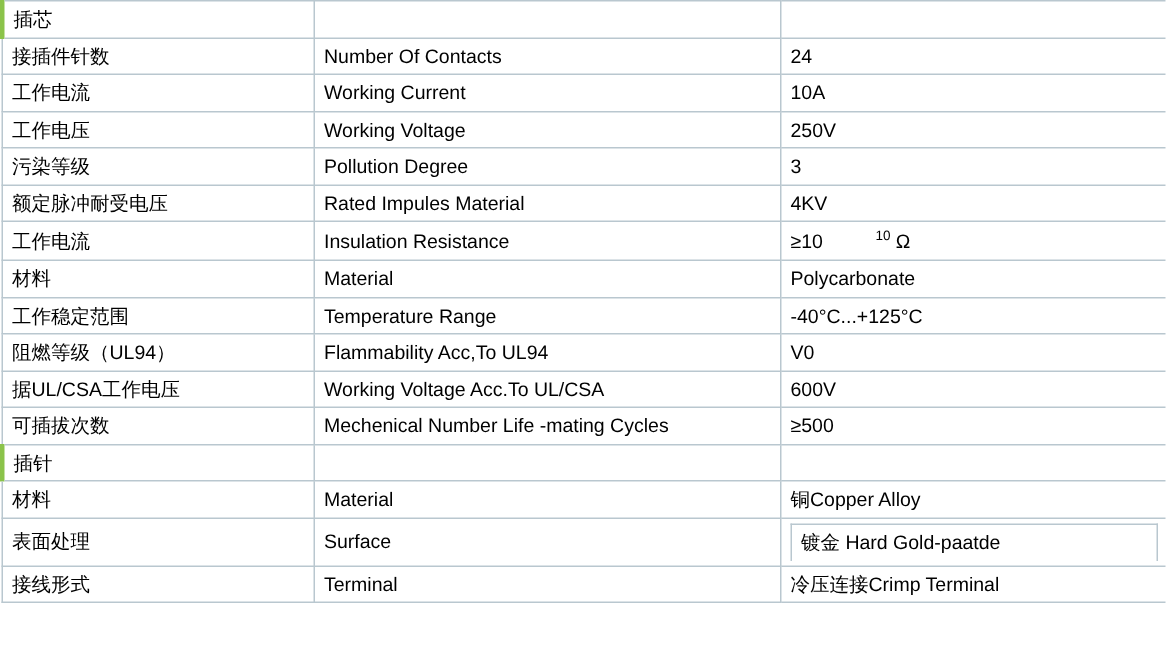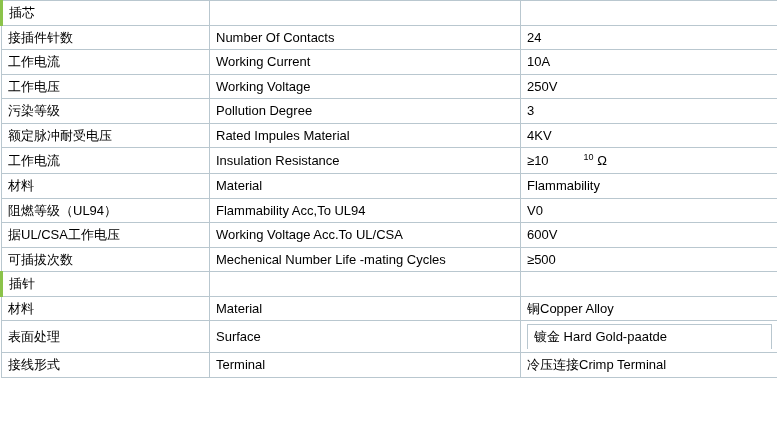--- a/index.html
+++ b/index.html
@@ -116,21 +116,26 @@
         <td>4KV</td>
       </tr>
       <tr>
         <td class="cn">工作电流</td>
         <td>Insulation Resistance</td>
         <td><span>≥10</span><sup>10</sup><span> Ω</span></td>
       </tr>
       <tr>
         <td class="cn">材料</td>
         <td>Material</td>
-        <td>Flammability</td>
+        <td>Polycarbonate</td>
+      </tr>
+      <tr>
+        <td class="cn">工作稳定范围</td>
+        <td>Temperature Range</td>
+        <td>-40°C...+125°C</td>
       </tr>
       <tr>
         <td class="cn">阻燃等级（UL94）</td>
         <td>Flammability Acc,To UL94</td>
         <td>V0</td>
       </tr>
       <tr>
         <td class="cn">据UL/CSA工作电压</td>
         <td>Working Voltage Acc.To UL/CSA</td>
         <td>600V</td>

